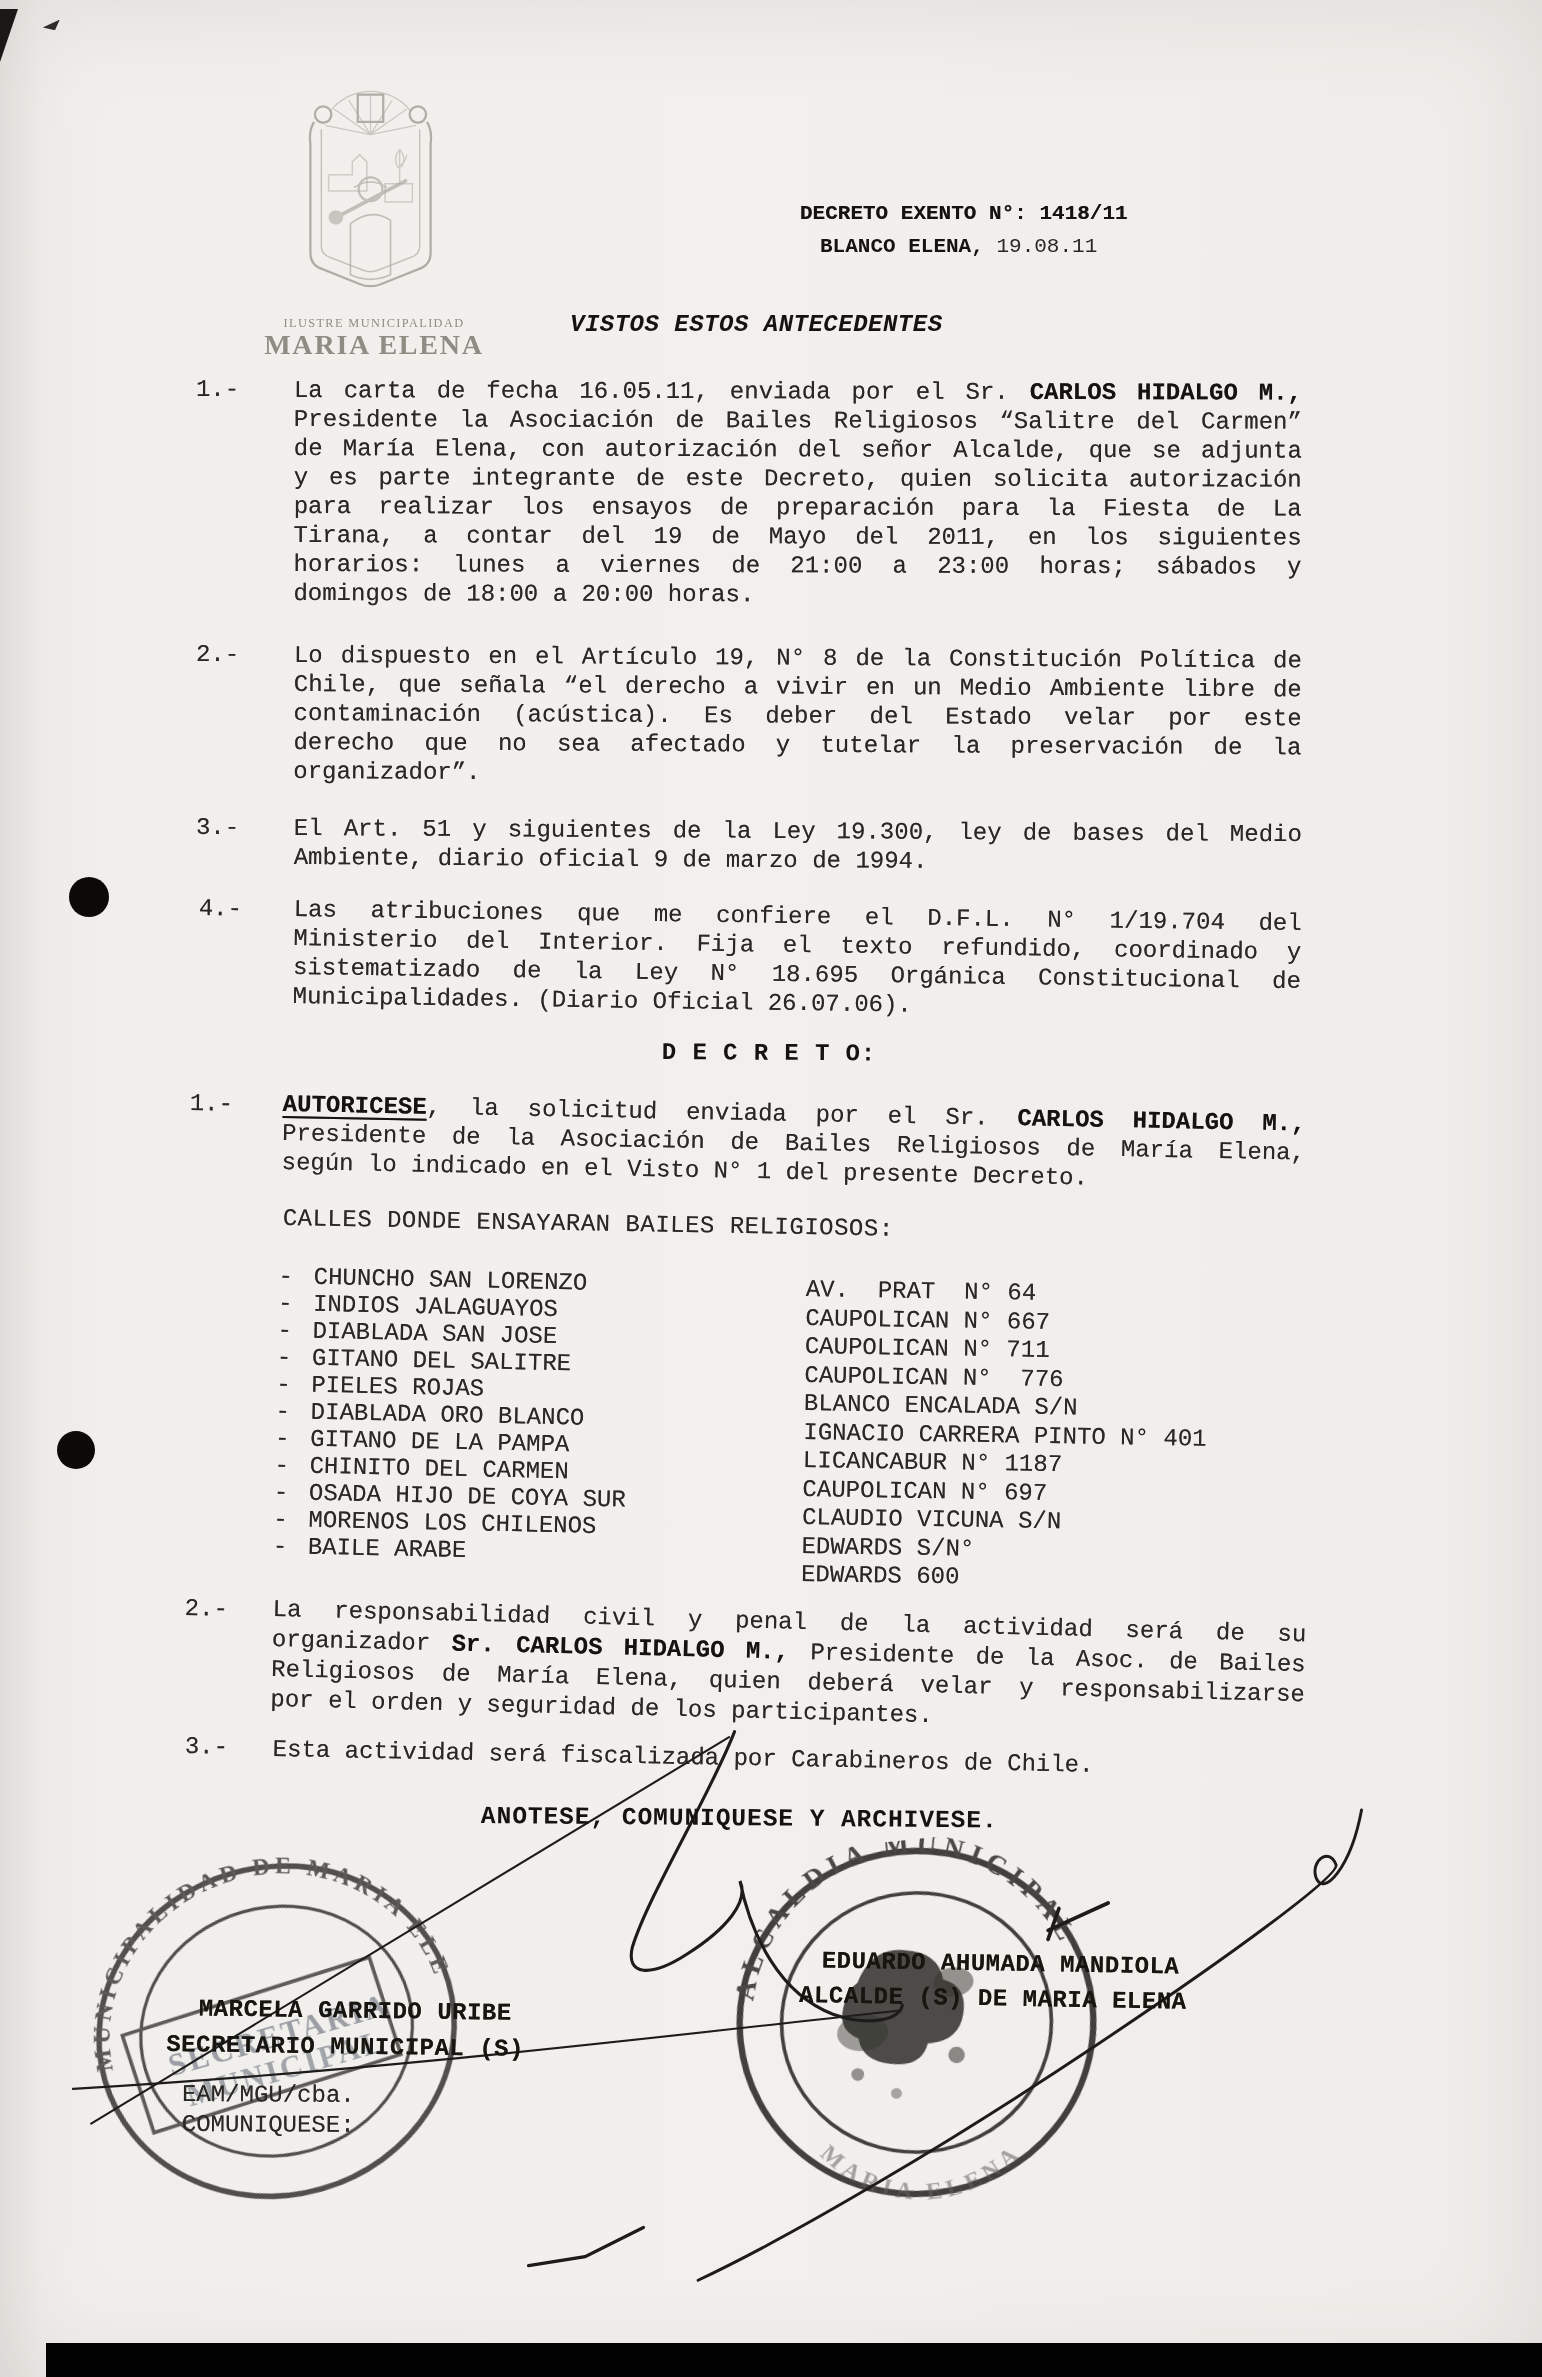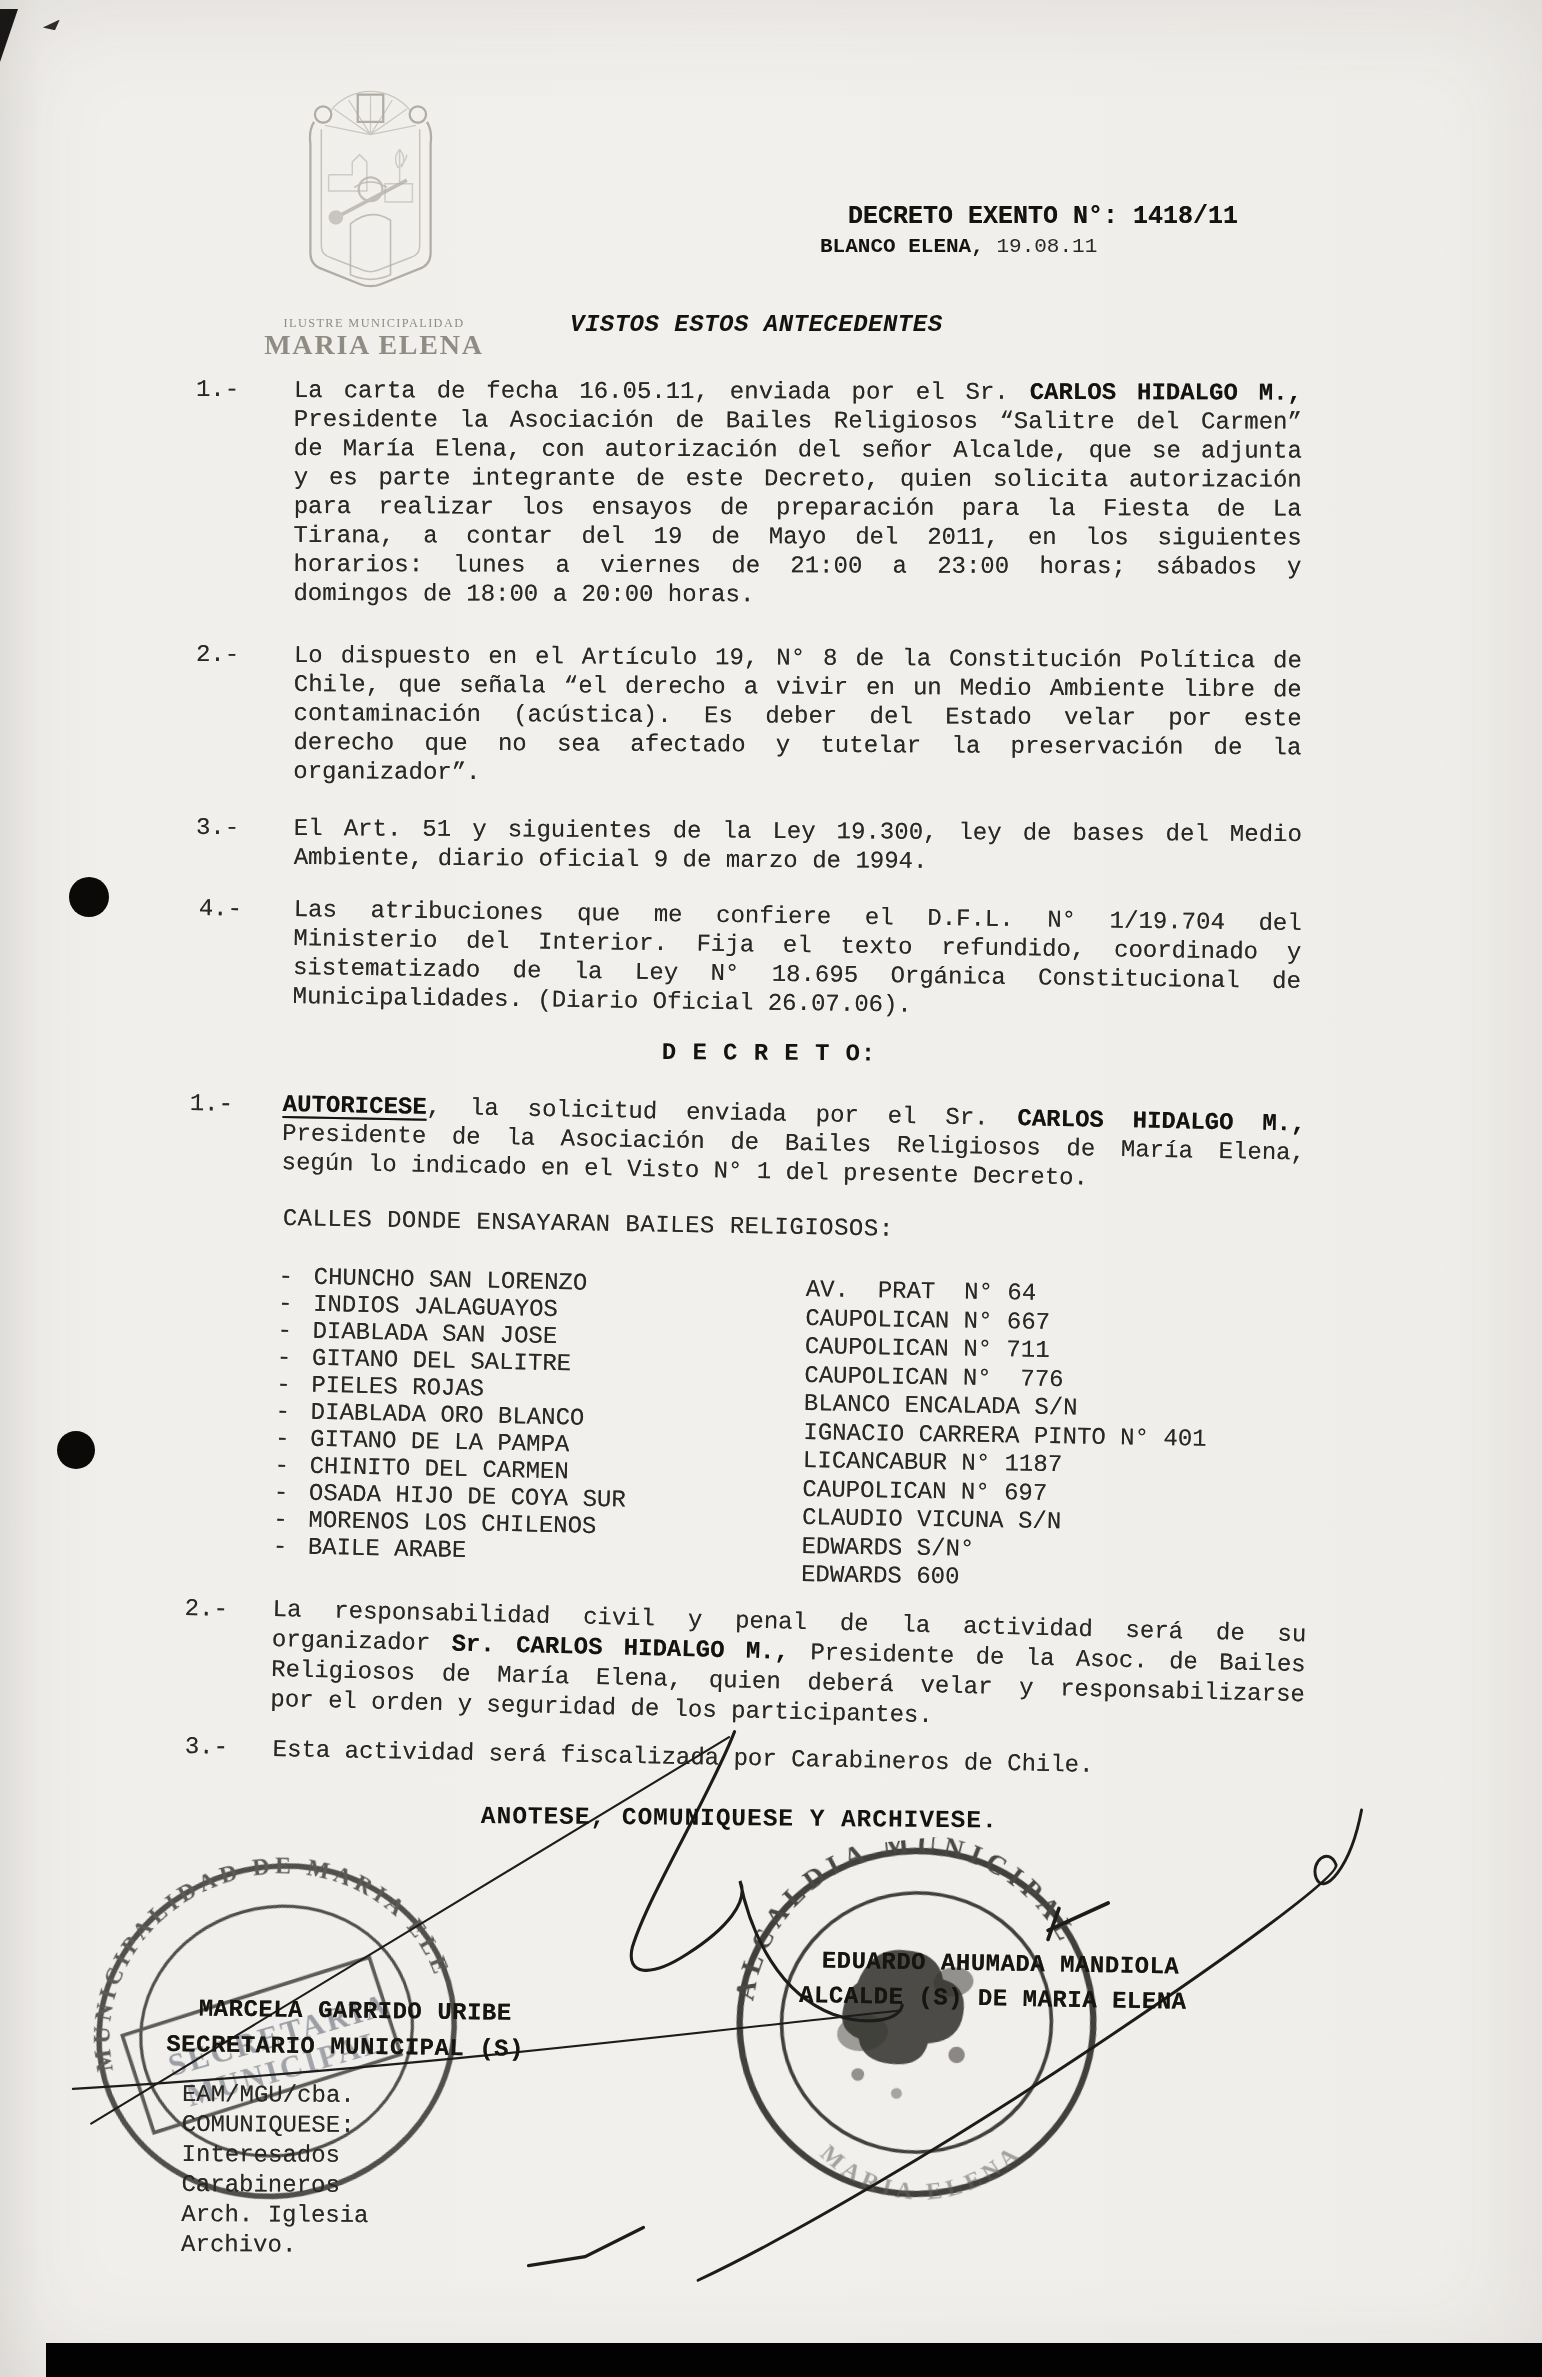--- a/index.html
+++ b/index.html
@@ -66,21 +66,21 @@
         <path d="M66 120 q18 -12 36 0" stroke-width="1.6"></path>
         <path d="M62 160 q22 -18 44 -4 l0 60 q-22 10 -44 0 z" stroke-width="1.8"></path>
         <path d="M48 152 L124 112" stroke-width="4"></path>
         <circle cx="46" cy="153" r="8" fill="#b2aea6" stroke="none"></circle>
       </g>
     </g>
   </svg>
   <div class="abs capt" style="left:258px;top:294px;width:232px;font-family:'Liberation Serif','DejaVu Serif',serif;font-size:12.3px;letter-spacing:1.4px;">ILUSTRE MUNICIPALIDAD</div>
   <div class="abs capt" style="left:258px;top:307px;width:232px;font-family:'Liberation Serif','DejaVu Serif',serif;font-size:28px;font-weight:700;letter-spacing:1.8px;">MARIA ELENA</div>
 
-  <div class="abs mono bold" style="left:848px;top:202px;font-size:25px;text-shadow:0 0 0.5px rgba(10,8,5,.6);">DECRETO EXENTO N°: 1418/11</div>
+  <div class="abs mono bold" style="left:800px;top:202px;font-size:21px;text-shadow:0 0 0.5px rgba(10,8,5,.6);">DECRETO EXENTO N°: 1418/11</div>
   <div class="abs mono" style="left:820px;top:235px;font-size:21px;">
     <span class="bold">BLANCO ELENA,</span>
     <span>19.08.11</span>
   </div>
 
   <div class="abs mono bold" style="left:570px;top:311px;font-size:24px;letter-spacing:0.5px;font-style:italic;">VISTOS ESTOS ANTECEDENTES</div>
 
   <div class="num" style="left:196px;top:376px;transform:rotate(.15deg);">1.-</div>
   <div class="par" style="left:294px;top:376px;width:1008px;transform:rotate(.15deg);">
       <div class="tl"><span>La carta de fecha 16.05.11, enviada por el Sr. </span><span class="b">CARLOS HIDALGO M.,</span></div>
@@ -227,26 +227,20 @@
     <div style="margin-top:9px;">SECRETARIO MUNICIPAL (S)</div>
   </div>
   <div class="namesig" style="left:800px;top:1947px;transform:rotate(1deg);">
     <div style="padding-left:22px;">EDUARDO AHUMADA MANDIOLA</div>
     <div style="margin-top:8.2px;">ALCALDE (S) DE MARIA ELENA</div>
   </div>
 
   <div class="abs mono footerblock" style="left:182px;top:2080px;font-size:24px;transform:rotate(.3deg);z-index:7;text-shadow:0 0 0.5px rgba(20,18,15,.5);">
     <div class="row">EAM/MGU/cba.</div>
     <div class="row">COMUNIQUESE:</div>
-    <div>
-        <div class="row"><span class="it">Interesados</span></div>
-        <div class="row"><span class="it">Carabineros</span></div>
-        <div class="row"><span class="it">Arch. Iglesia</span></div>
-        <div class="row"><span class="it">Archivo.</span></div>
-      </div>
   </div>
 
   <div class="dot" style="left:69px;top:877px;width:40px;height:40px;"></div>
   <div class="dot" style="left:57px;top:1431px;width:38px;height:38px;"></div>
 
   <div class="bar" style="left:46px;top:2343px;width:1497px;height:35px;"></div>
 
 </div>
 
 

